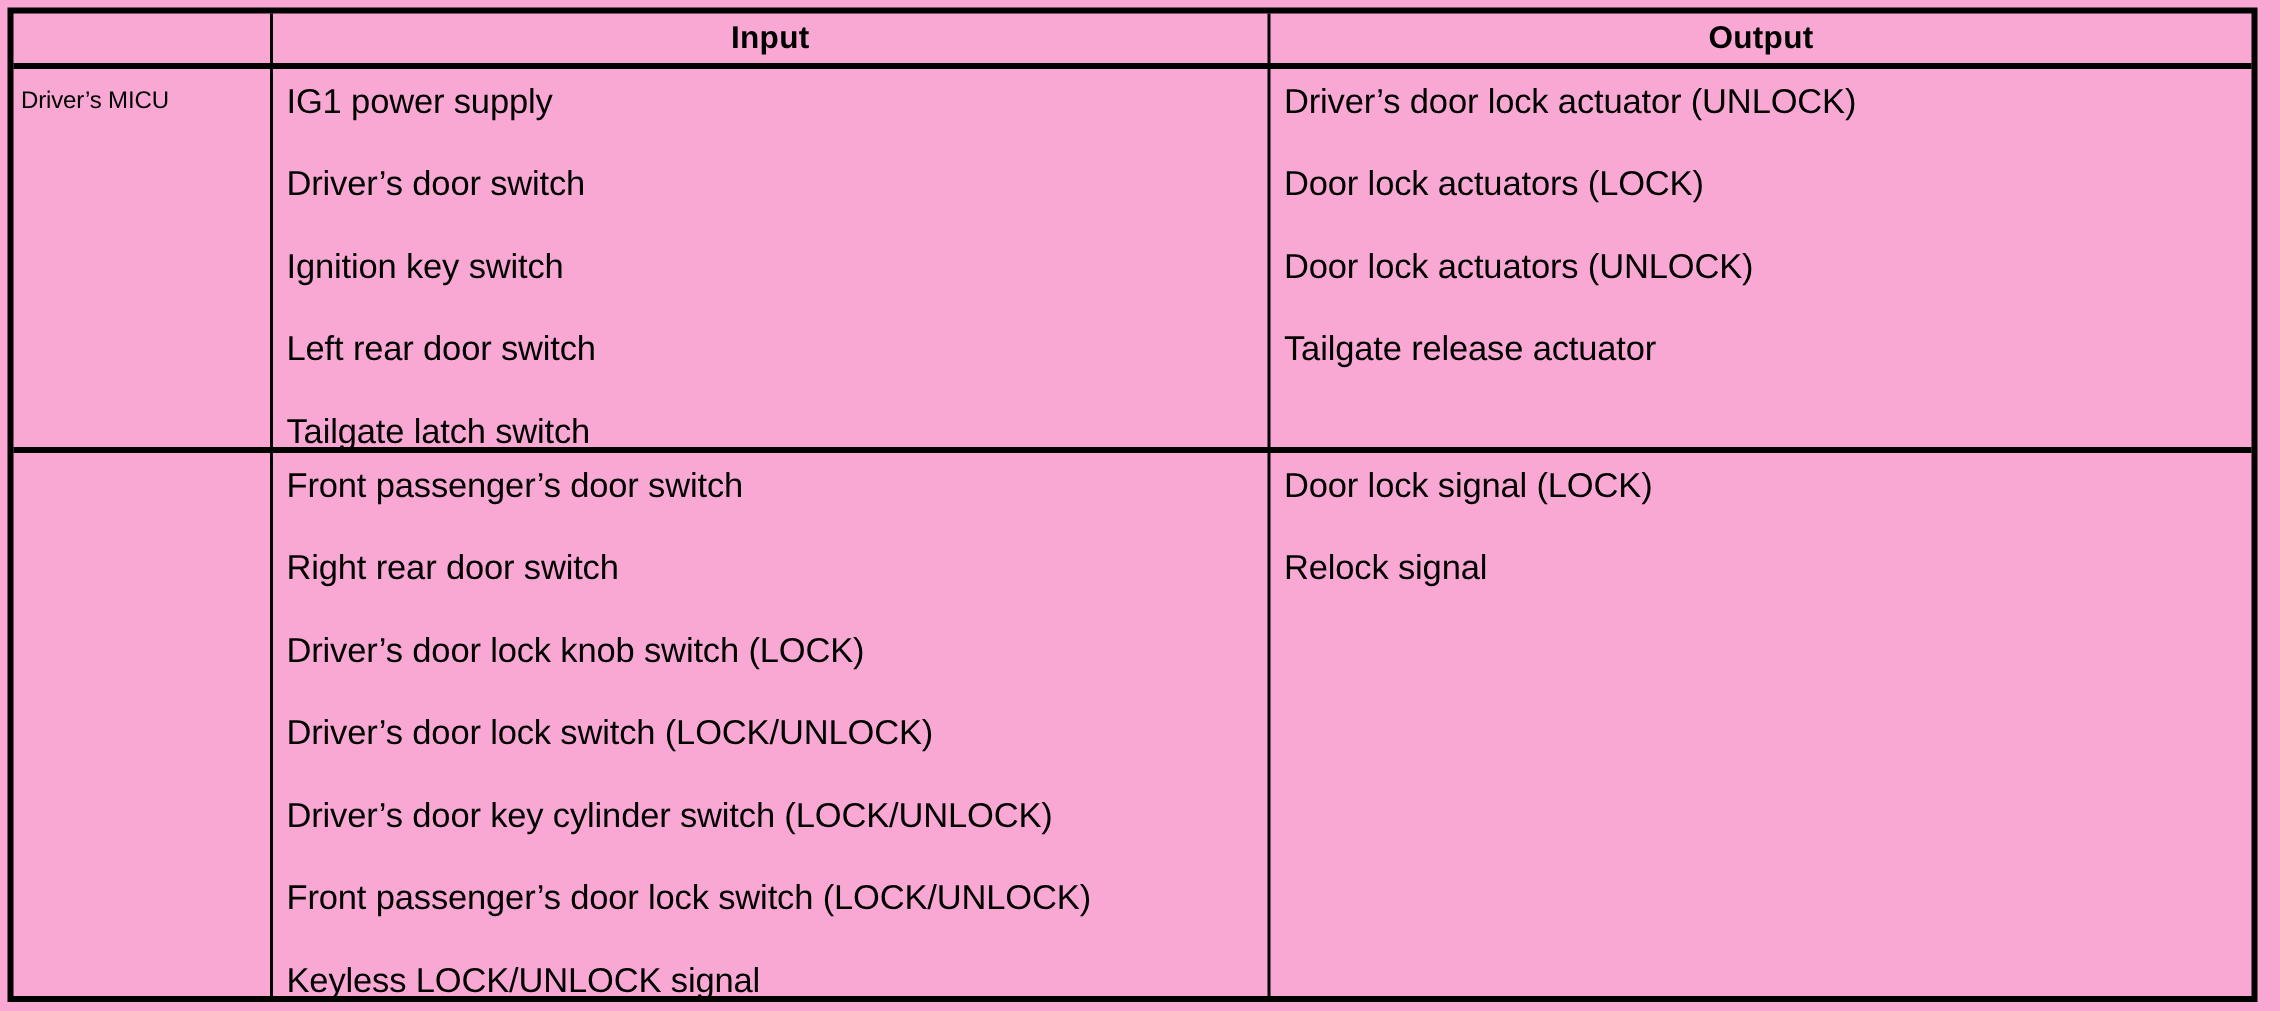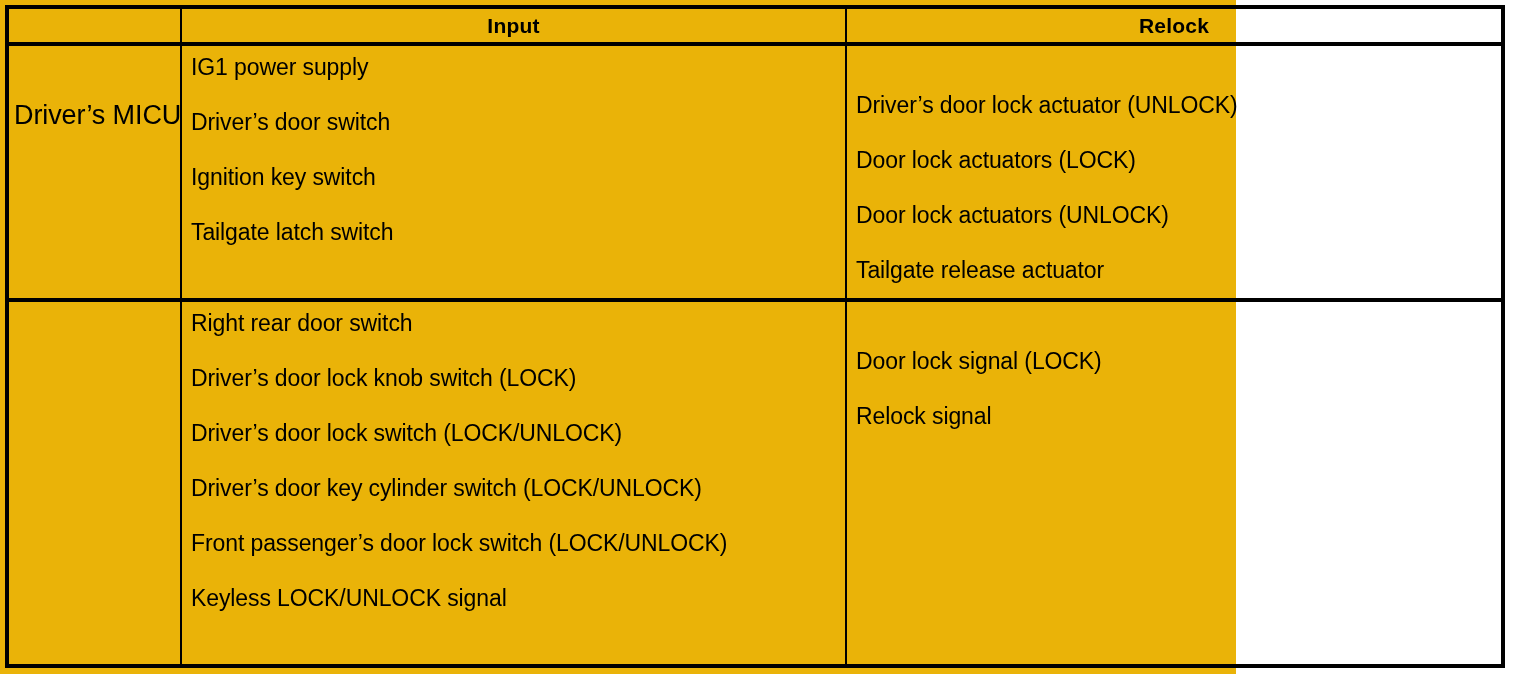--- a/index.html
+++ b/index.html
@@ -10,23 +10,23 @@
   body {
     width: 1520px;
     height: 674px;
     font-family: "Liberation Sans", "DejaVu Sans", sans-serif;
     color: #000000;
     overflow: hidden;
   }
 
   .sheet {
     position: relative;
-    width: 1236px;
+    width: 1520px;
     height: 674px;
-    background: #eab308;
+    background: #f9a8d4;
     text-decoration: underline;
   }
 
   
   .spec-table {
     position: absolute;
     left: 5px;
     top: 5px;
     width: 1500px;
     height: 663px;
@@ -91,70 +91,71 @@
 
   .cell {
     position: absolute;
     top: 0;
     height: 100%;
     box-sizing: border-box;
     padding-top: 9px;
   }
   .cell.category { left: 2px;   width: 169px; padding-left: 3px; }
   .cell.input    { left: 175px; width: 661px; padding-left: 7px; }
-  .cell.output   { left: 840px; width: 652px; padding-left: 7px; margin-top: 38px; }
+  .cell.output   { left: 840px; width: 652px; padding-left: 7px; }
 
   .cell-line {
     font-size: 23px;
     line-height: 25px;
     height: 55px;
     white-space: nowrap;
     letter-spacing: -0.1px;
   }
   .category-line {
-    font-size: 27px;
+    font-size: 16px;
     line-height: 25px;
     white-space: nowrap;
     letter-spacing: -0.1px;
-    margin-top: 48px;
   }
 </style>
 </head>
 <body>
 
 <div class="sheet">
 
   <div class="spec-table">
 
     <div class="header-band">
       <div class="header-cell corner"></div>
       <div class="header-cell input">Input</div>
-      <div class="header-cell output">Relock</div>
+      <div class="header-cell output">Output</div>
     </div>
 
     <div class="body-row r1">
       <div class="cell category">
         <div class="category-line">Driver’s MICU</div>
       </div>
       <div class="cell input">
         <div class="cell-line">IG1 power supply</div>
         <div class="cell-line">Driver’s door switch</div>
         <div class="cell-line">Ignition key switch</div>
+        <div class="cell-line">Left rear door switch</div>
         <div class="cell-line">Tailgate latch switch</div>
       </div>
       <div class="cell output">
         <div class="cell-line">Driver’s door lock actuator (UNLOCK)</div>
         <div class="cell-line">Door lock actuators (LOCK)</div>
         <div class="cell-line">Door lock actuators (UNLOCK)</div>
         <div class="cell-line">Tailgate release actuator</div>
       </div>
     </div>
 
     <div class="body-row r2">
       <div class="cell input">
+        <div class="cell-line">Front passenger’s door switch</div>
         <div class="cell-line">Right rear door switch</div>
         <div class="cell-line">Driver’s door lock knob switch (LOCK)</div>
         <div class="cell-line">Driver’s door lock switch (LOCK/UNLOCK)</div>
         <div class="cell-line">Driver’s door key cylinder switch (LOCK/UNLOCK)</div>
         <div class="cell-line">Front passenger’s door lock switch (LOCK/UNLOCK)</div>
         <div class="cell-line">Keyless LOCK/UNLOCK signal</div>
       </div>
       <div class="cell output">
         <div class="cell-line">Door lock signal (LOCK)</div>
         <div class="cell-line">Relock signal</div>

